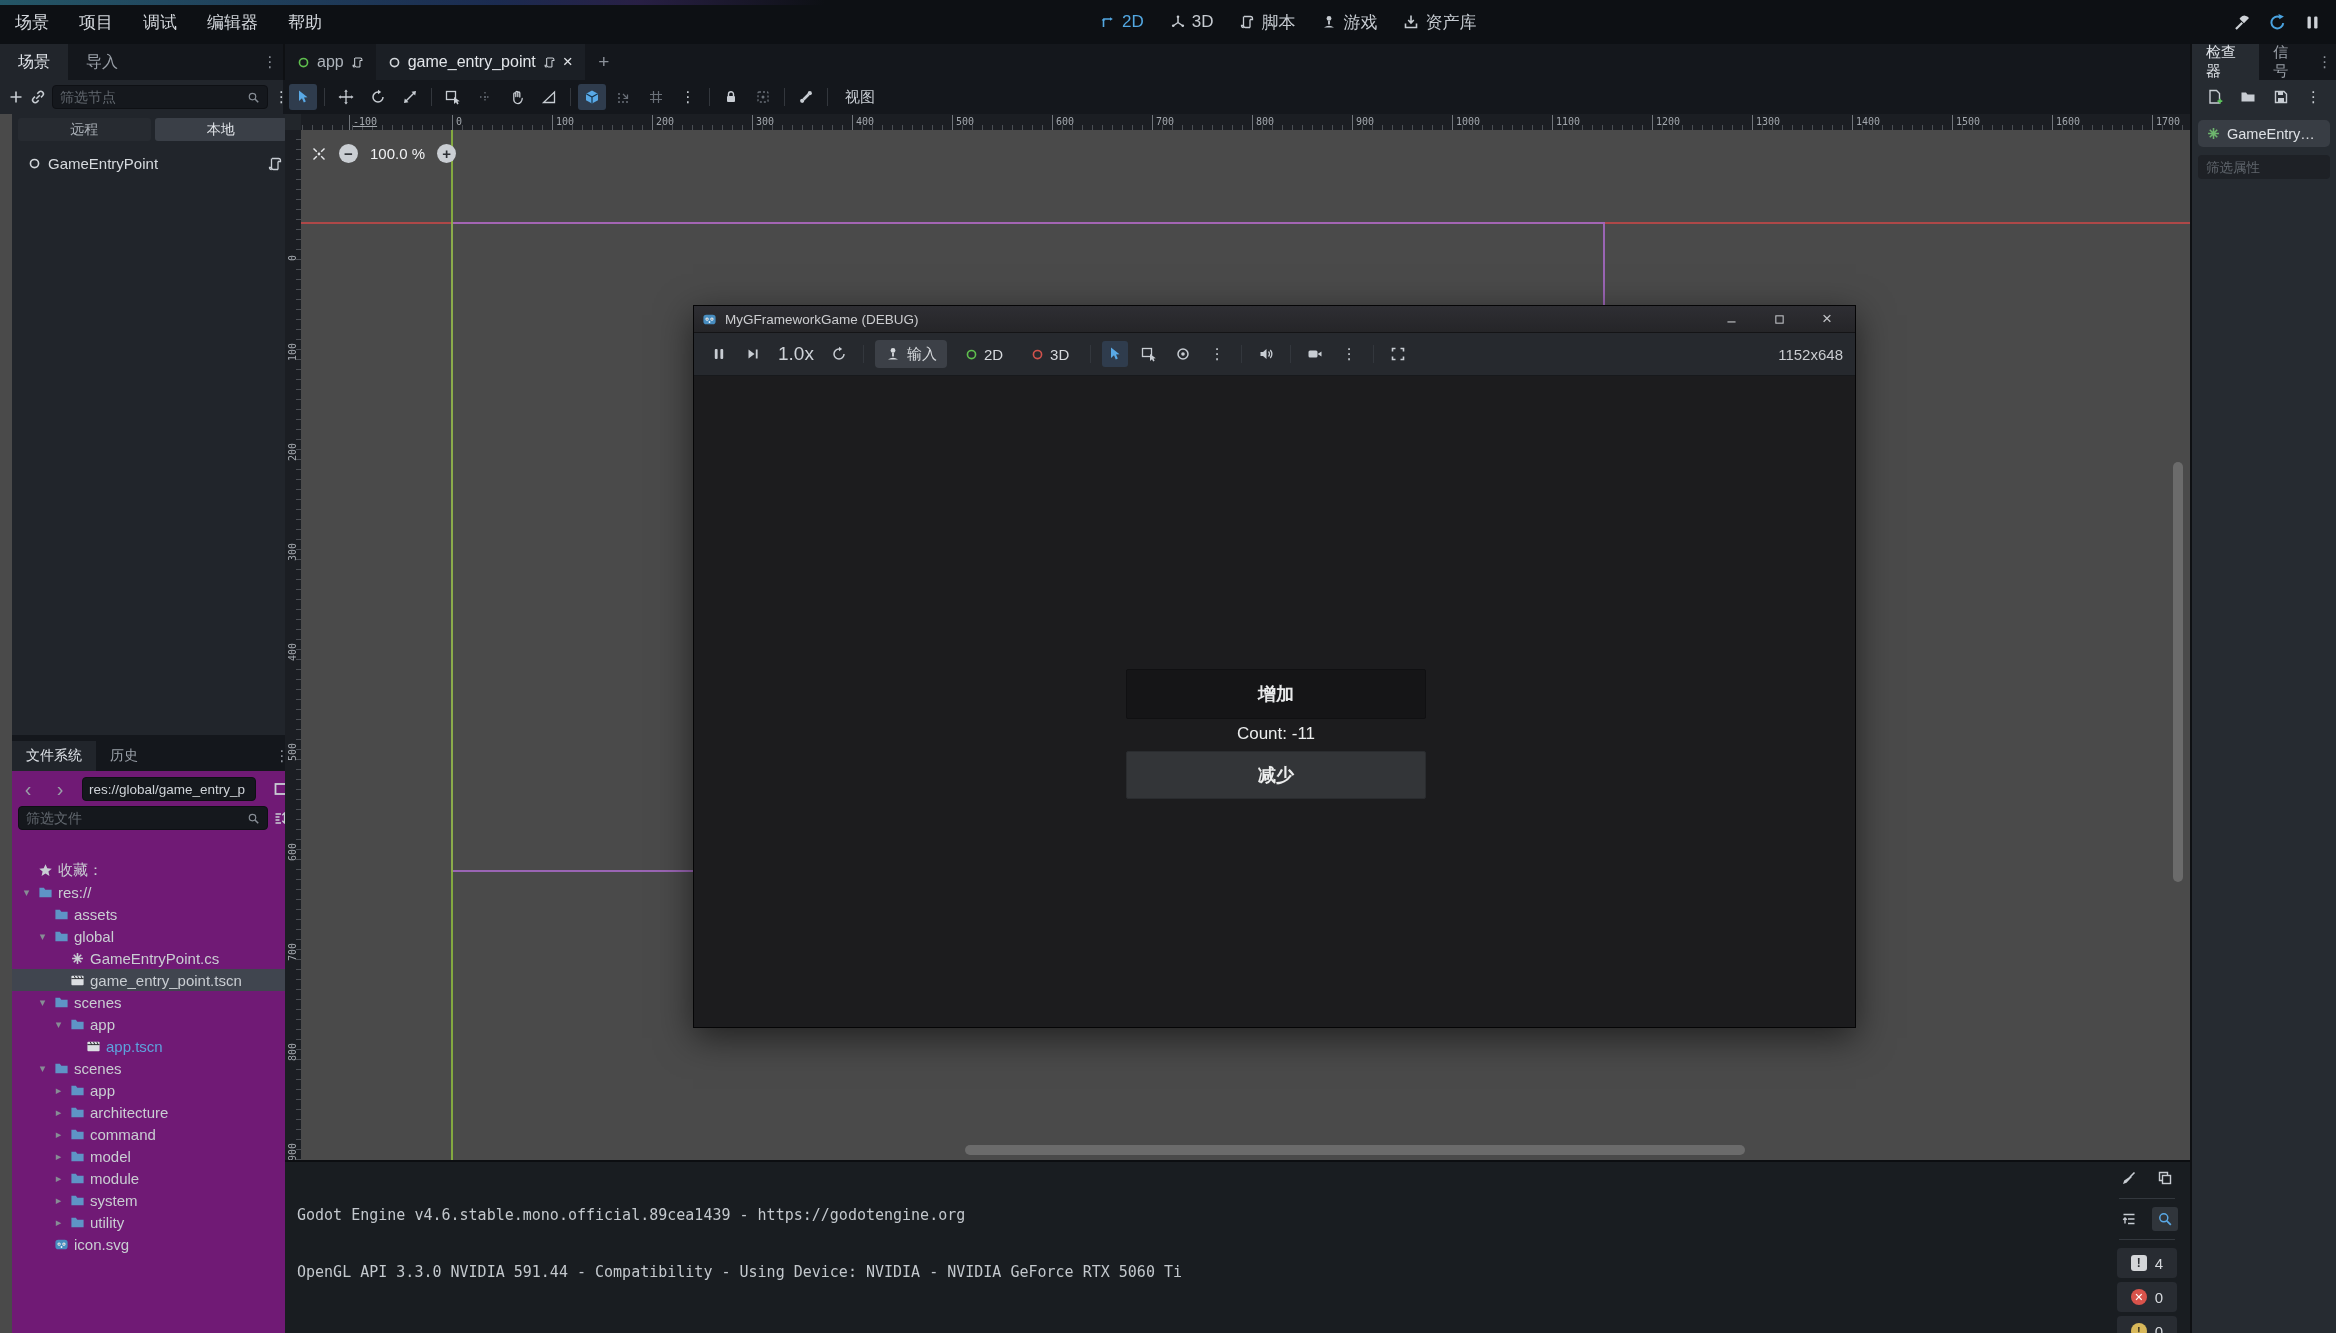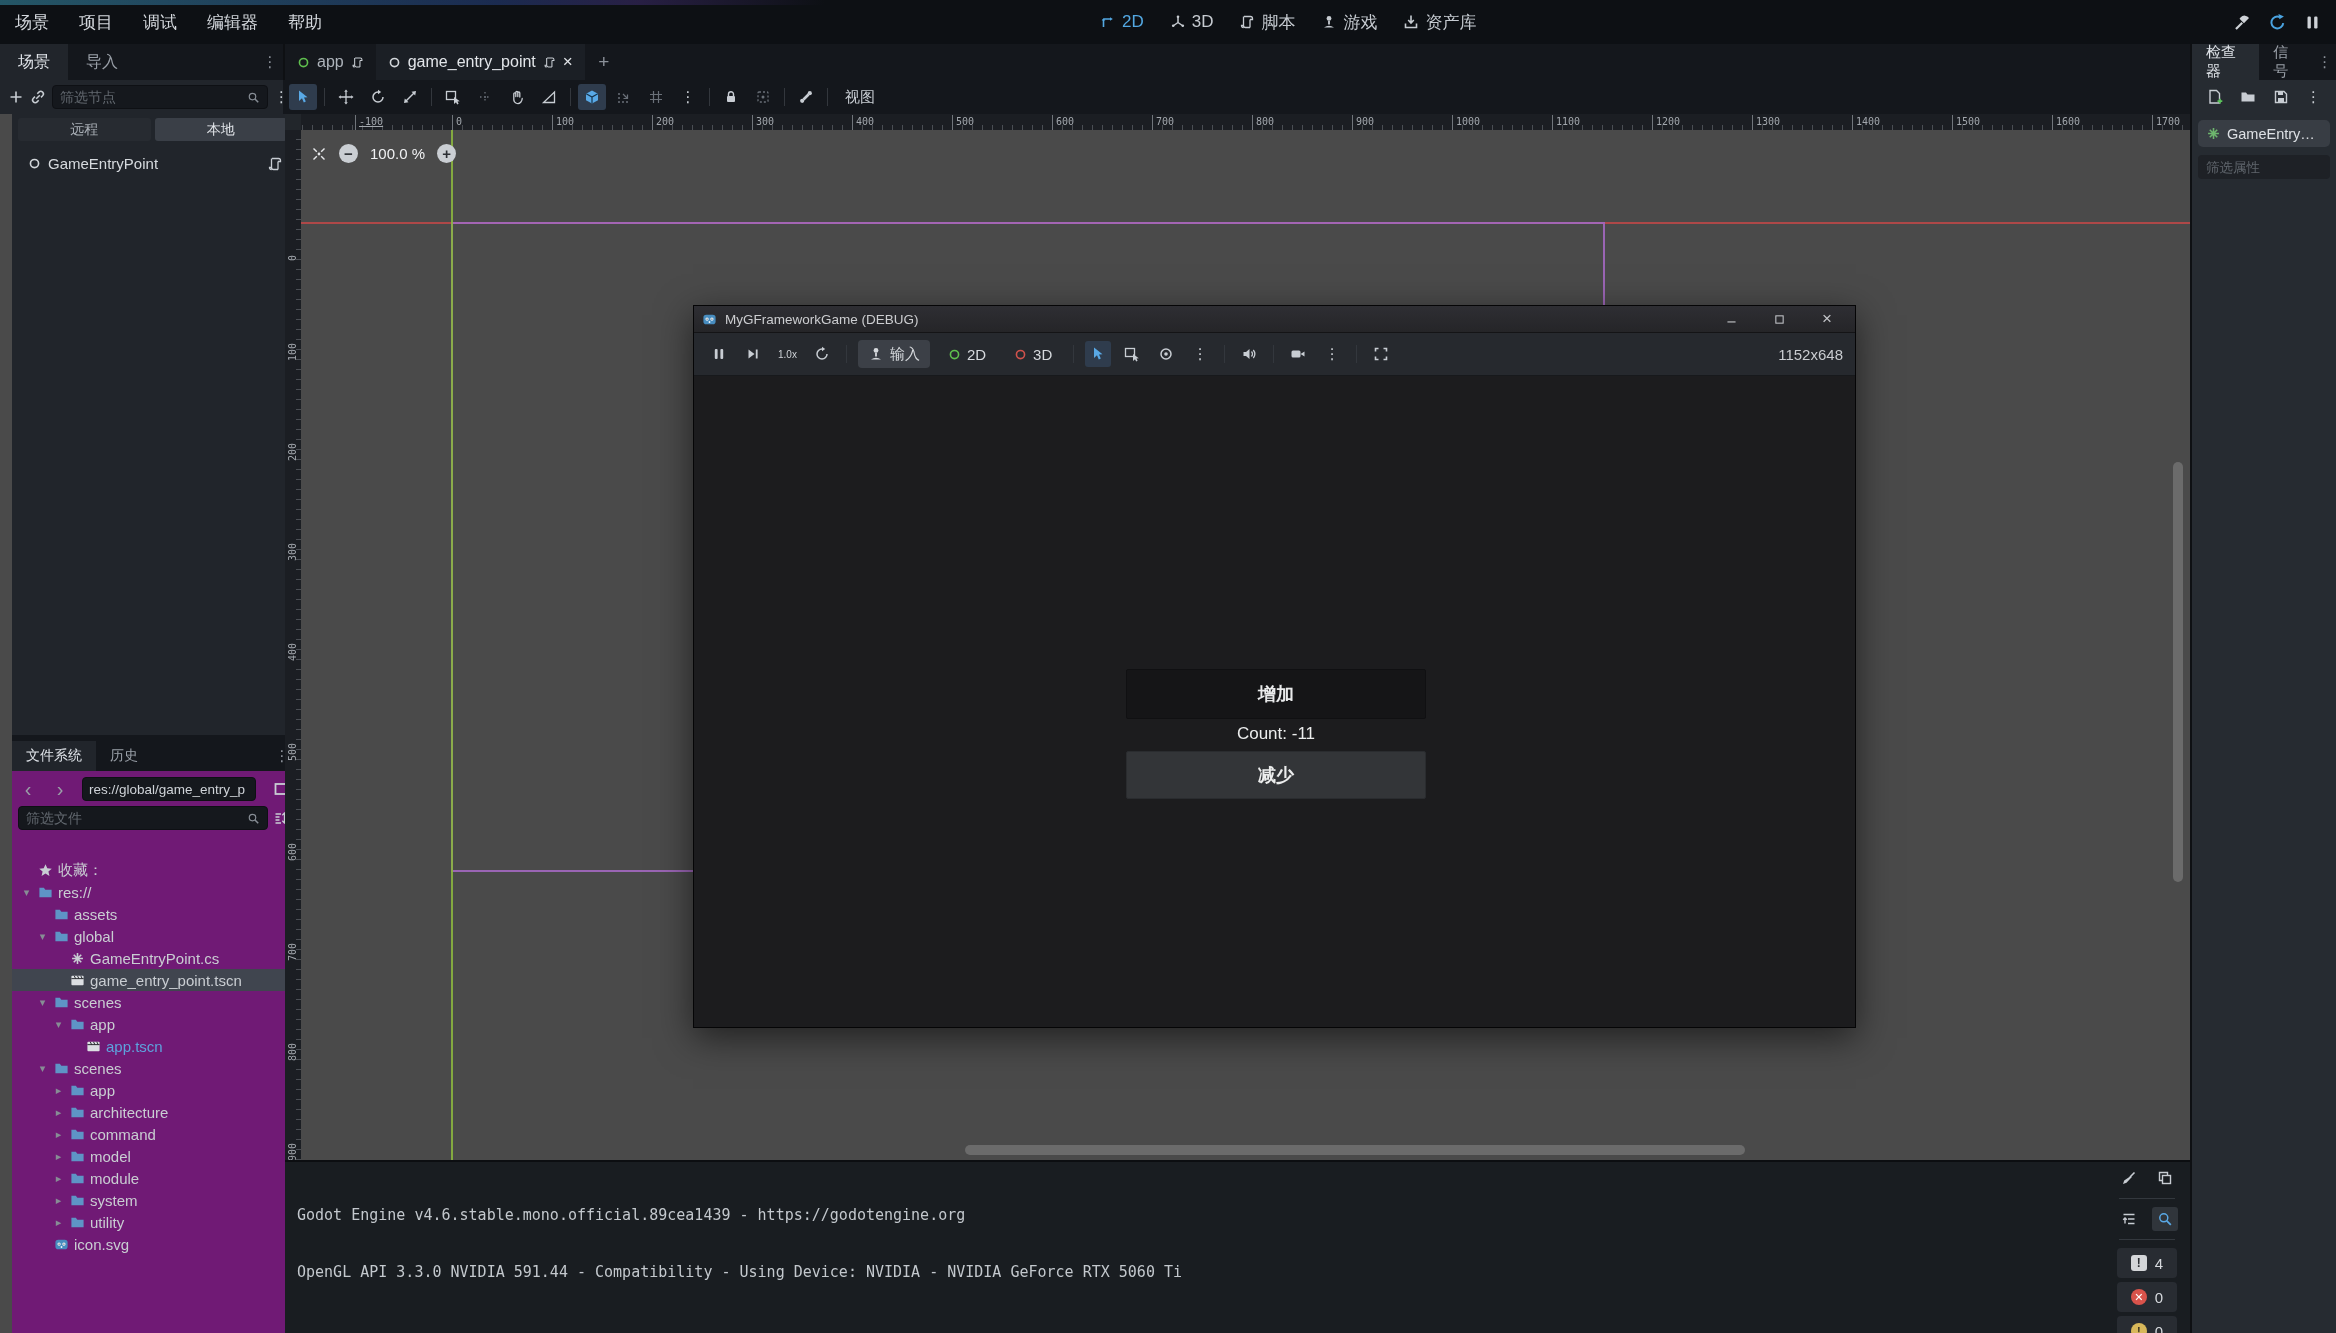--- a/index.html
+++ b/index.html
@@ -104,21 +104,21 @@
   
   #game-window { position:absolute; left:408px; top:191px; width:1163px; height:723px; background:#1c1c1e;
      border:1px solid #050506; box-shadow:0 10px 34px rgba(0,0,0,.55); z-index:10; }
   #gw-titlebar { height:27px; background:linear-gradient(180deg,#2e2e33,#252528); display:flex; align-items:center; padding:0 8px; gap:8px; border-bottom:1px solid #141416; }
   #gw-title { font-size:13.5px; color:#cccdd0; flex:1; }
   .gw-winbtn { width:40px; height:27px; display:flex; align-items:center; justify-content:center; color:#c2c4c8; font-size:13px; }
   #gw-toolbar { height:43px; background:#26292e; display:flex; align-items:center; gap:8px; padding:0 12px; border-bottom:1px solid #17191c; }
   #gw-toolbar .tbtn { width:26px; height:26px; }
   .gw-chip { display:flex; align-items:center; gap:6px; height:28px; padding:0 10px; border-radius:4px; font-size:15px; color:#d6d9dd; }
   .gw-chip.active { background:#3c4047; }
-  #gw-speed { font-size:10px; color:#cfd3d8; padding:0 4px; }
+  #gw-speed { font-size:19px; color:#cfd3d8; padding:0 4px; }
   #gw-res { margin-left:auto; font-size:15px; color:#c9ccd0; }
   .ring2d { color:#5fbf4e; } .ring3d { color:#d1524c; }
   #gw-content { position:relative; height:651px; background:#1c1c1e; }
   #btn-increase { position:absolute; left:432px; top:293px; width:300px; height:50px; background:#151517; border:1px solid #101012; border-radius:2px;
      display:flex; align-items:center; justify-content:center; font-size:18px; font-weight:bold; color:#e9eaeb; }
   #count-label { position:absolute; left:432px; top:348px; width:300px; text-align:center; font-size:17px; font-weight:normal; color:#eceded; }
   #btn-decrease { position:absolute; left:432px; top:375px; width:300px; height:48px; background:#333538; border:1px solid #2a2c2f; border-radius:2px;
      display:flex; align-items:center; justify-content:center; font-size:18px; font-weight:bold; color:#eceded; }
 
   
@@ -708,21 +708,21 @@
         <div id="fs-scrollhint"></div>
       </div>
     </div>
   </div>
 
   <div id="viewport" class="abs">
     <div id="axis-red"></div>
     <div id="vp-rect"></div>
     <div id="axis-green"></div>
     <div id="ruler-top">
-        <span class="rlab" style="left: 70px; text-decoration: underline;">-100</span>
+        <span class="rlab" style="left: 64px; text-decoration: underline;">-100</span>
         <span class="rlab" style="left: 167px;">0</span>
         <span class="rlab" style="left: 267px;">100</span>
         <span class="rlab" style="left: 367px;">200</span>
         <span class="rlab" style="left: 467px;">300</span>
         <span class="rlab" style="left: 567px;">400</span>
         <span class="rlab" style="left: 667px;">500</span>
         <span class="rlab" style="left: 767px;">600</span>
         <span class="rlab" style="left: 867px;">700</span>
         <span class="rlab" style="left: 967px;">800</span>
         <span class="rlab" style="left: 1067px;">900</span>

